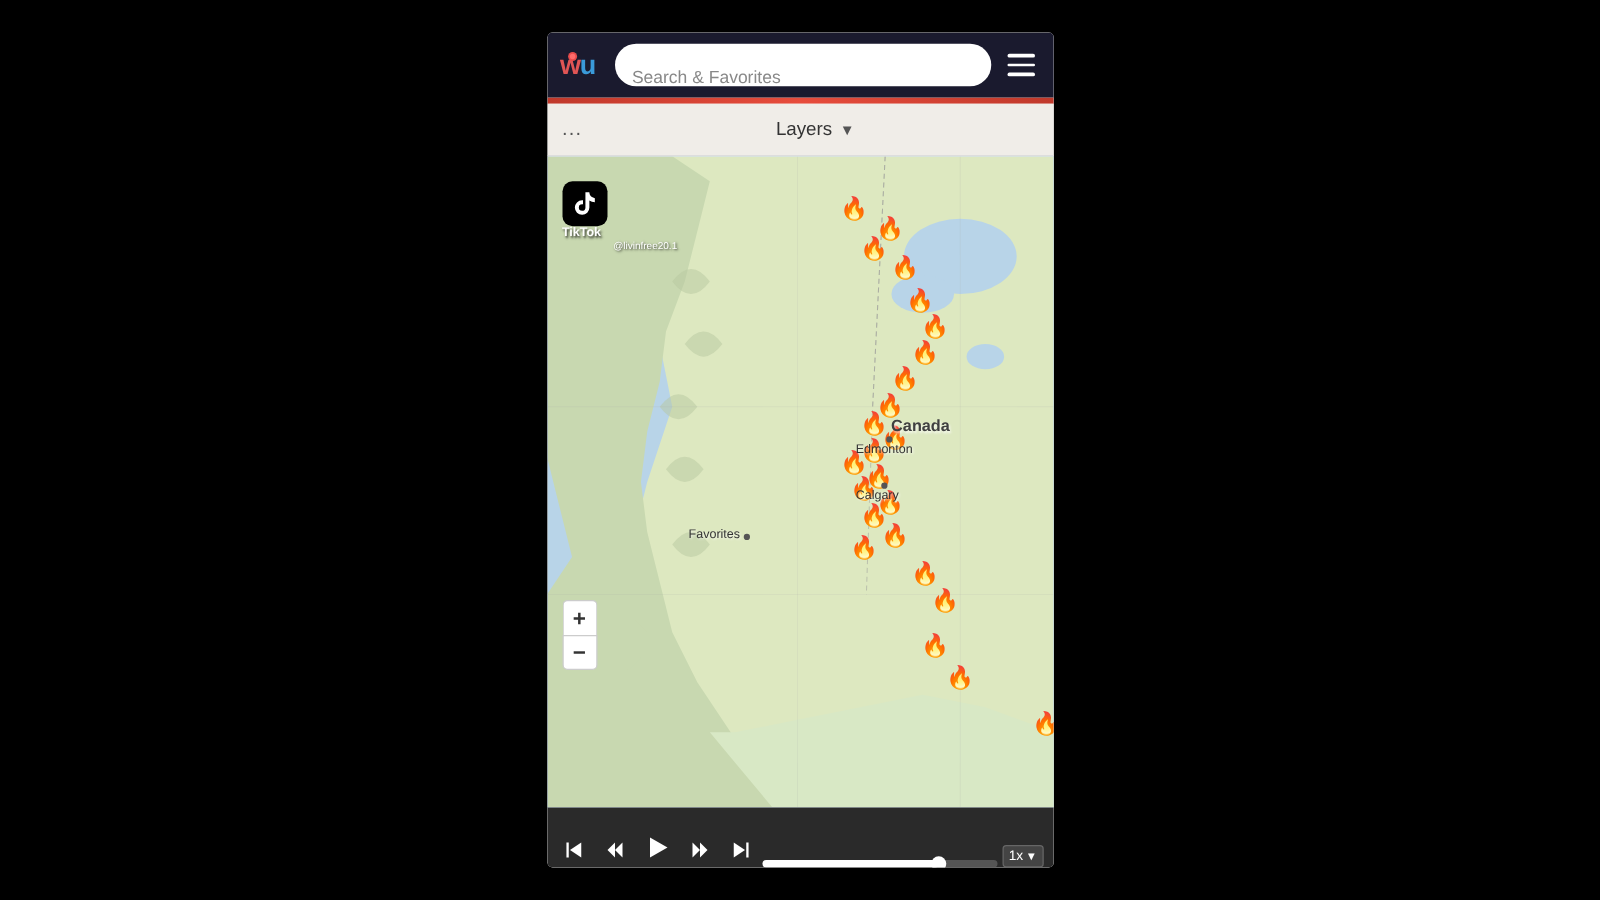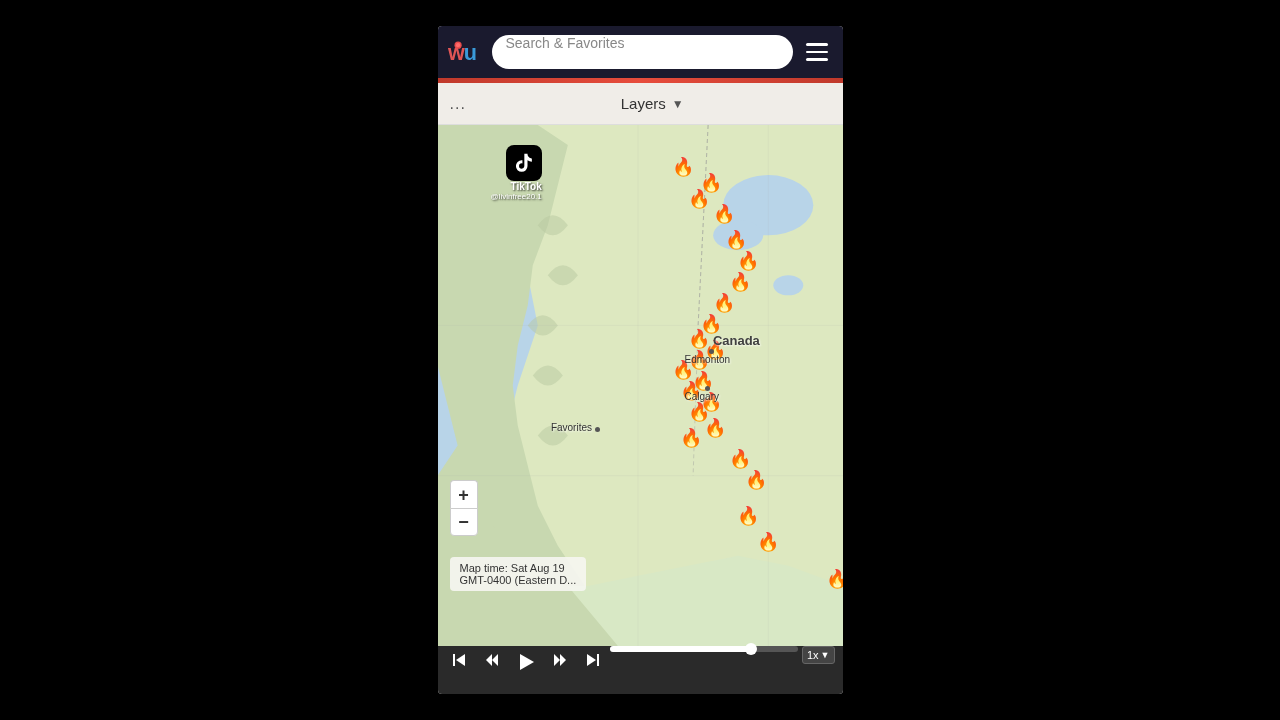--- a/index.html
+++ b/index.html
@@ -44,21 +44,21 @@
       justify-content: center;
       flex-shrink: 0;
     }
 
     .search-bar {
       flex: 1;
       height: 34px;
       background: #fff;
       border-radius: 20px;
       display: flex;
-      align-items: flex-start;
+      align-items: flex-end;
       padding: 0 14px;
       border: none;
       outline: none;
       font-size: 14px;
       color: #666;
     }
 
     .hamburger-btn {
       width: 32px;
       height: 32px;
@@ -142,21 +142,21 @@
       left: 0;
     }
 
     
     .tiktok-overlay {
       position: absolute;
       top: 20px;
       left: 12px;
       display: flex;
       flex-direction: column;
-      align-items: flex-end;
+      align-items: flex-start;
       z-index: 4;
     }
 
     .tiktok-icon {
       width: 36px;
       height: 36px;
       background: #000;
       border-radius: 8px;
       display: flex;
       align-items: center;
@@ -240,21 +240,21 @@
 
     
     .player-controls {
       position: absolute;
       bottom: 0;
       left: 0;
       width: 100%;
       height: 48px;
       background: #2a2a2a;
       display: flex;
-      align-items: flex-start;
+      align-items: flex-end;
       padding: 0 8px;
       gap: 4px;
       z-index: 10;
     }
 
     .player-btn {
       width: 28px;
       height: 28px;
       display: flex;
       align-items: center;
@@ -461,24 +461,20 @@
       <div class="tiktok-text">TikTok</div>
       <div class="tiktok-handle">@livinfree20.1</div>
     </div>
 
     <div class="zoom-controls">
       <div class="zoom-btn">+</div>
       <div class="zoom-btn">−</div>
     </div>
 
 
-    <div class="map-time-tooltip">
-      <div style="font-size:11px; color:#333;">Map time: Sat Aug 19</div>
-      <div style="font-size:11px; color:#333;">GMT-0400 (Eastern D...</div>
-    </div>
 
   </div>
 
   <div class="player-controls">
 
     <div class="player-btn">
       <svg width="14" height="14" viewBox="0 0 14 14" fill="white">
         <rect x="0" y="1" width="2" height="12" fill="white"></rect>
         <polygon points="12,1 12,13 3,7" fill="white"></polygon>
       </svg>

